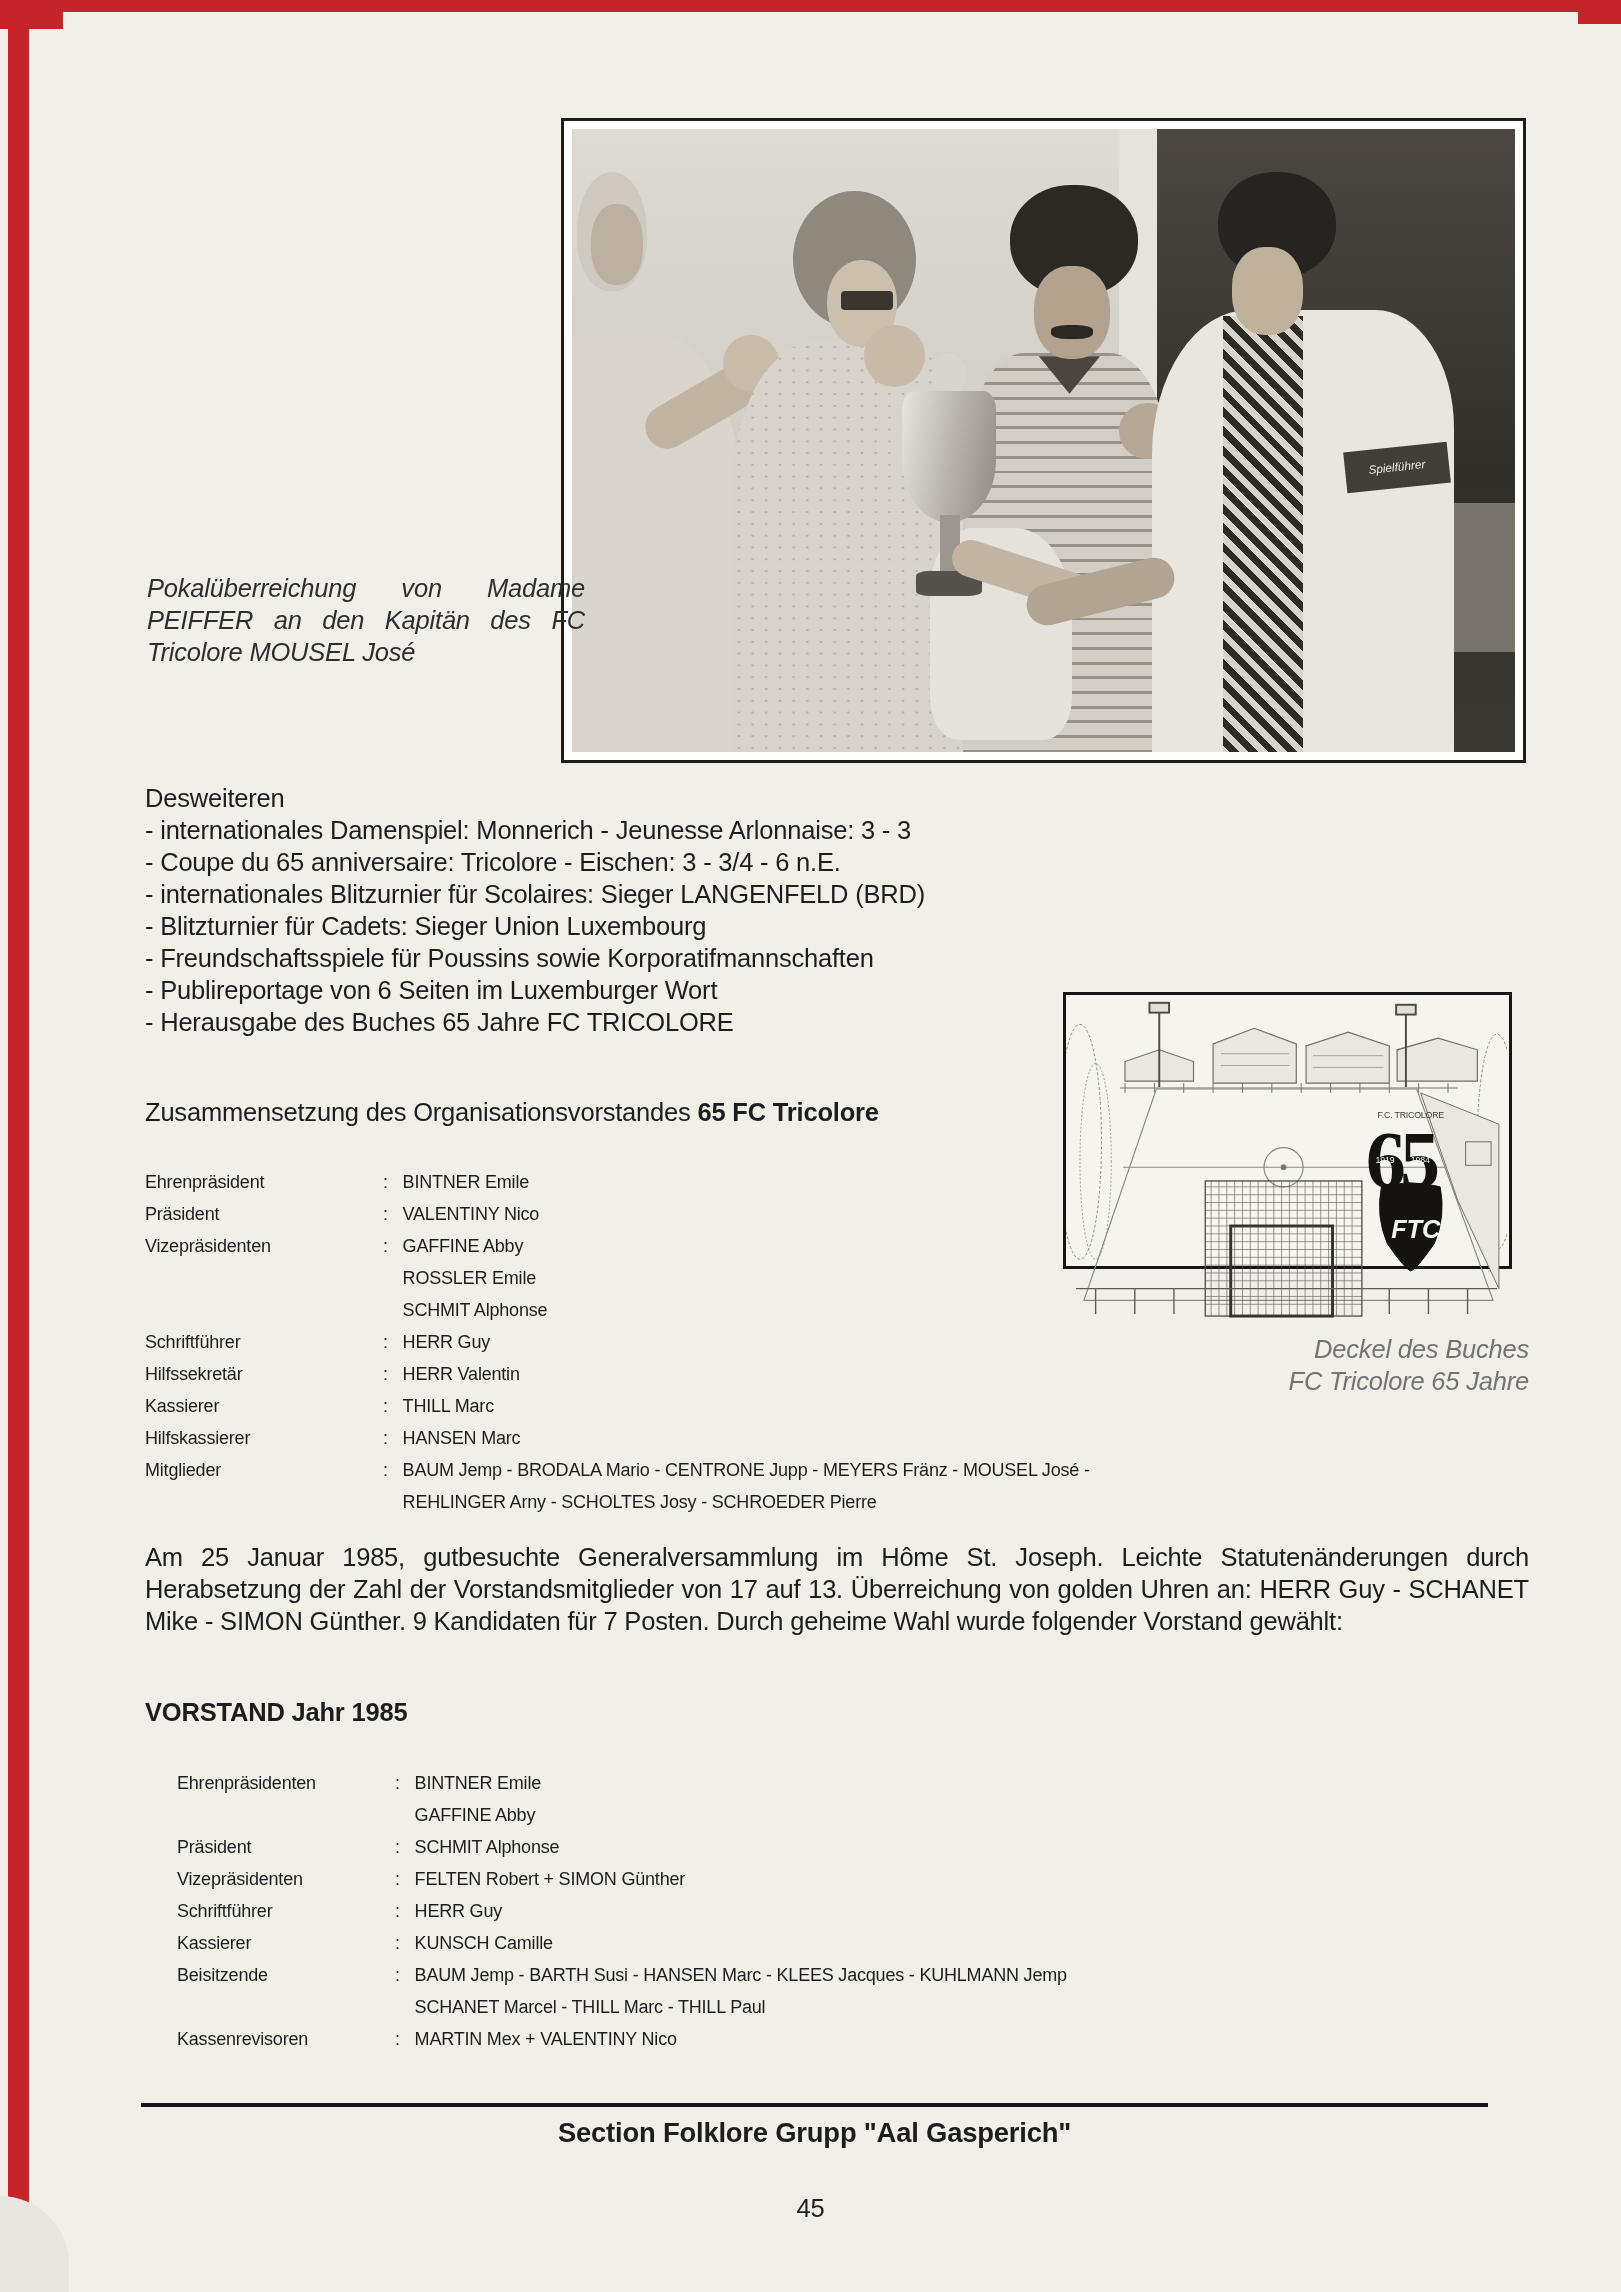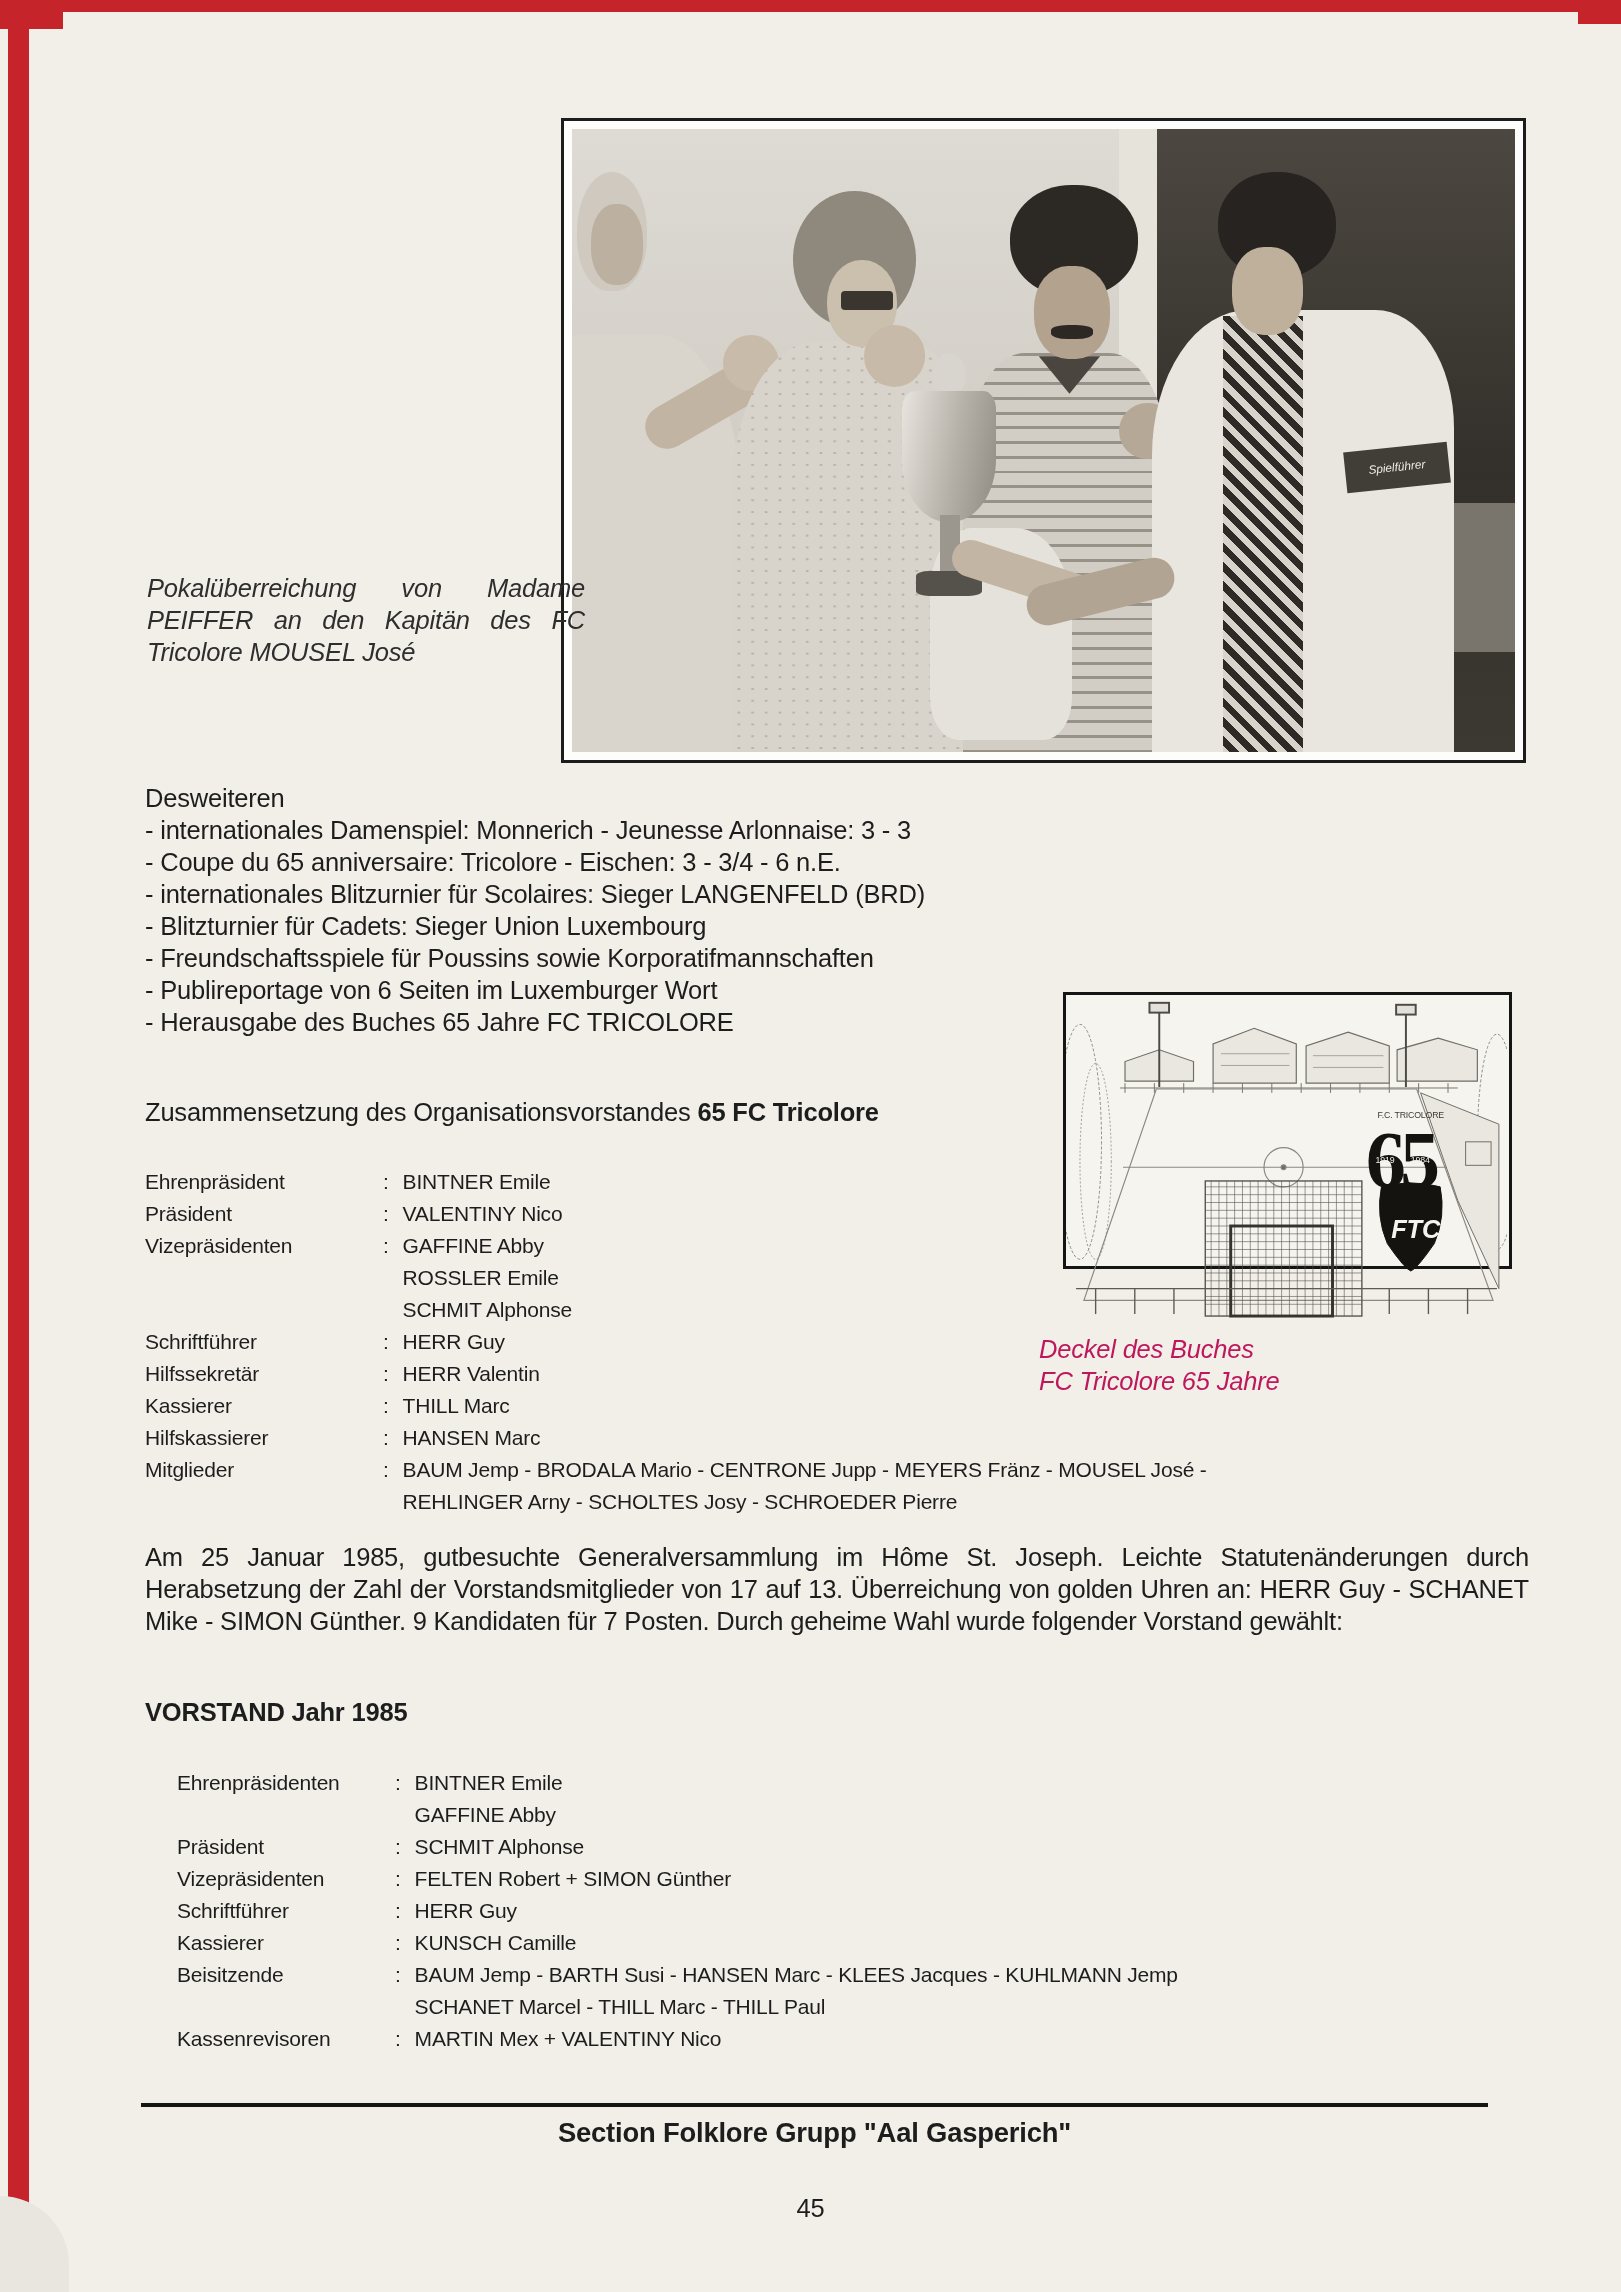--- a/index.html
+++ b/index.html
@@ -74,39 +74,39 @@
 
   
   #photo-caption { position:absolute; left:147px; top:572px; width:438px;
     font-style:italic; font-size:25.5px; line-height:32px; color:#2e2e2e; text-align:justify; }
 
   
   .textblock { position:absolute; font-size:25.5px; line-height:32px; }
   #desweiteren { left:145px; top:782px; }
   #org-heading { left:145px; top:1096px; }
   #org-heading b, .bold { font-weight:bold; }
-  .vtable { position:absolute; font-size:21px; line-height:32px; }
+  .vtable { position:absolute; font-size:18px; line-height:32px; }
   #org-table { left:145px; top:1166px; }
   #org-table .tlabel { width:238px; }
   #vorstand-table { left:145px; top:1767px;margin-left:32px; }
   #vorstand-table .tlabel { width:218px; }
   .trow { display:flex; }
   .tlabel { flex:none; }
   .tnames { flex:1; }
   .tline { position:relative; padding-left:19.6px; }
   .sep { position:absolute; left:0; }
 
   #assembly-paragraph { left:145px; top:1541px; width:1384px; text-align:justify; }
   #vorstand-heading { left:145px; top:1696px; font-weight:bold; }
 
   
   #book-cover { position:absolute; left:1063px; top:992px; width:449px; height:277px;
     box-sizing:border-box; border:3.9px solid #151515; background:#f6f4ee; }
-  #cover-caption { position:absolute; left:1039px; top:1333px; width:490px; text-align:left;
-    font-style:italic; font-size:25.5px; line-height:32px; color:#be185d; }
+  #cover-caption { position:absolute; left:1039px; top:1333px; width:490px; text-align:right;
+    font-style:italic; font-size:25.5px; line-height:32px; color:#737373; }
 
   
   #footer-rule { position:absolute; left:141px; top:2103px; width:1347px; height:3.9px; background:#151515; }
   #footer-title { position:absolute; left:141px; top:2117px; width:1347px; text-align:center;
     font-size:27.4px; font-weight:bold; }
   #page-number { position:absolute; left:0; top:2194px; width:1621px; text-align:center; font-size:25.5px; }
 </style>
 </head>
 <body>
 

